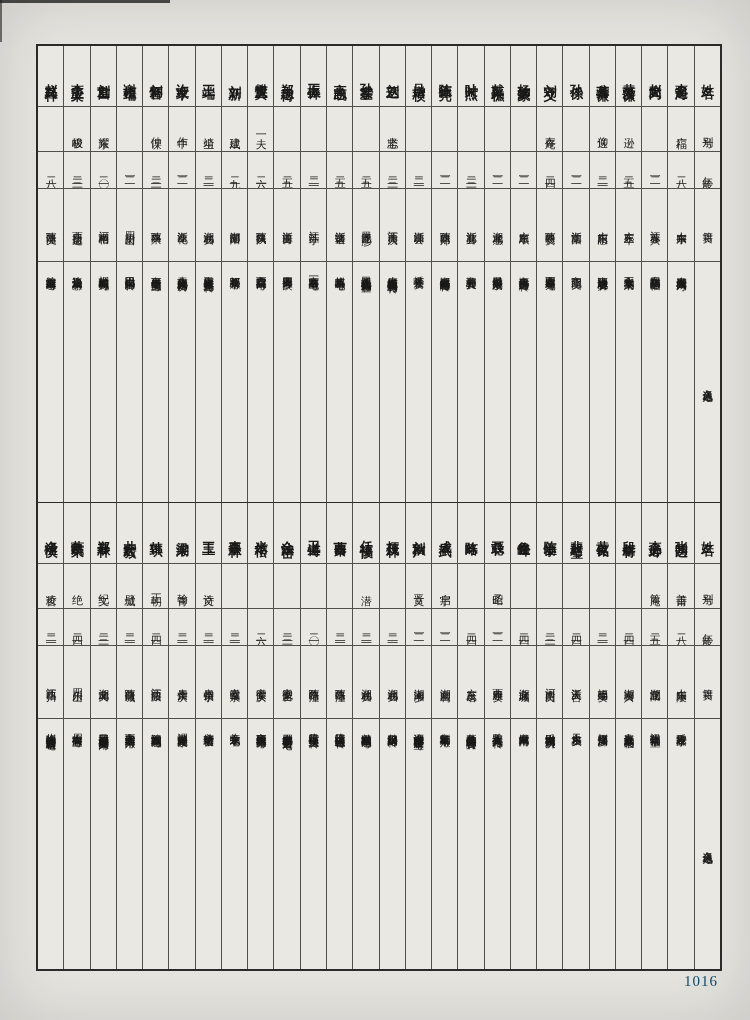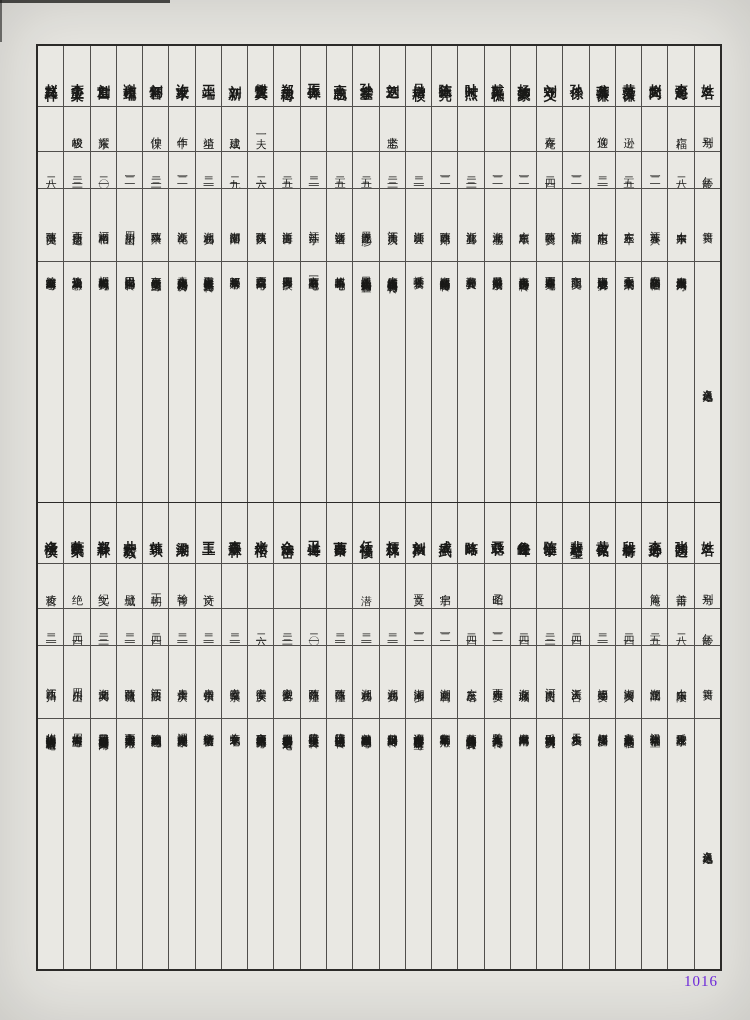--- a/index.html
+++ b/index.html
@@ -53,21 +53,21 @@
   
   .col.header .cell.address { align-items:center; padding-top:0; }
   .vtext.h-name    { font-weight:bold; font-size:13px; letter-spacing:15px; }
   .vtext.h-alias   { font-size:12px; letter-spacing:9px; }
   .vtext.h-age     { font-size:12px; letter-spacing:5px; }
   .vtext.h-origin  { font-size:12px; letter-spacing:18px; }
   .vtext.h-address { font-size:12px; letter-spacing:24px; }
 
   .page-num {
     position:absolute; right:32px; top:973px;
-    font-size:15px; letter-spacing:1px; color:#6d28d9;
+    font-size:15px; letter-spacing:1px; color:#0c4a6e;
   }
 </style>
 </head>
 <body>
 
 <div class="page">
   <div class="scan-edge-top"></div>
   <div class="scan-edge-left"></div>
 
   <div class="frame">

